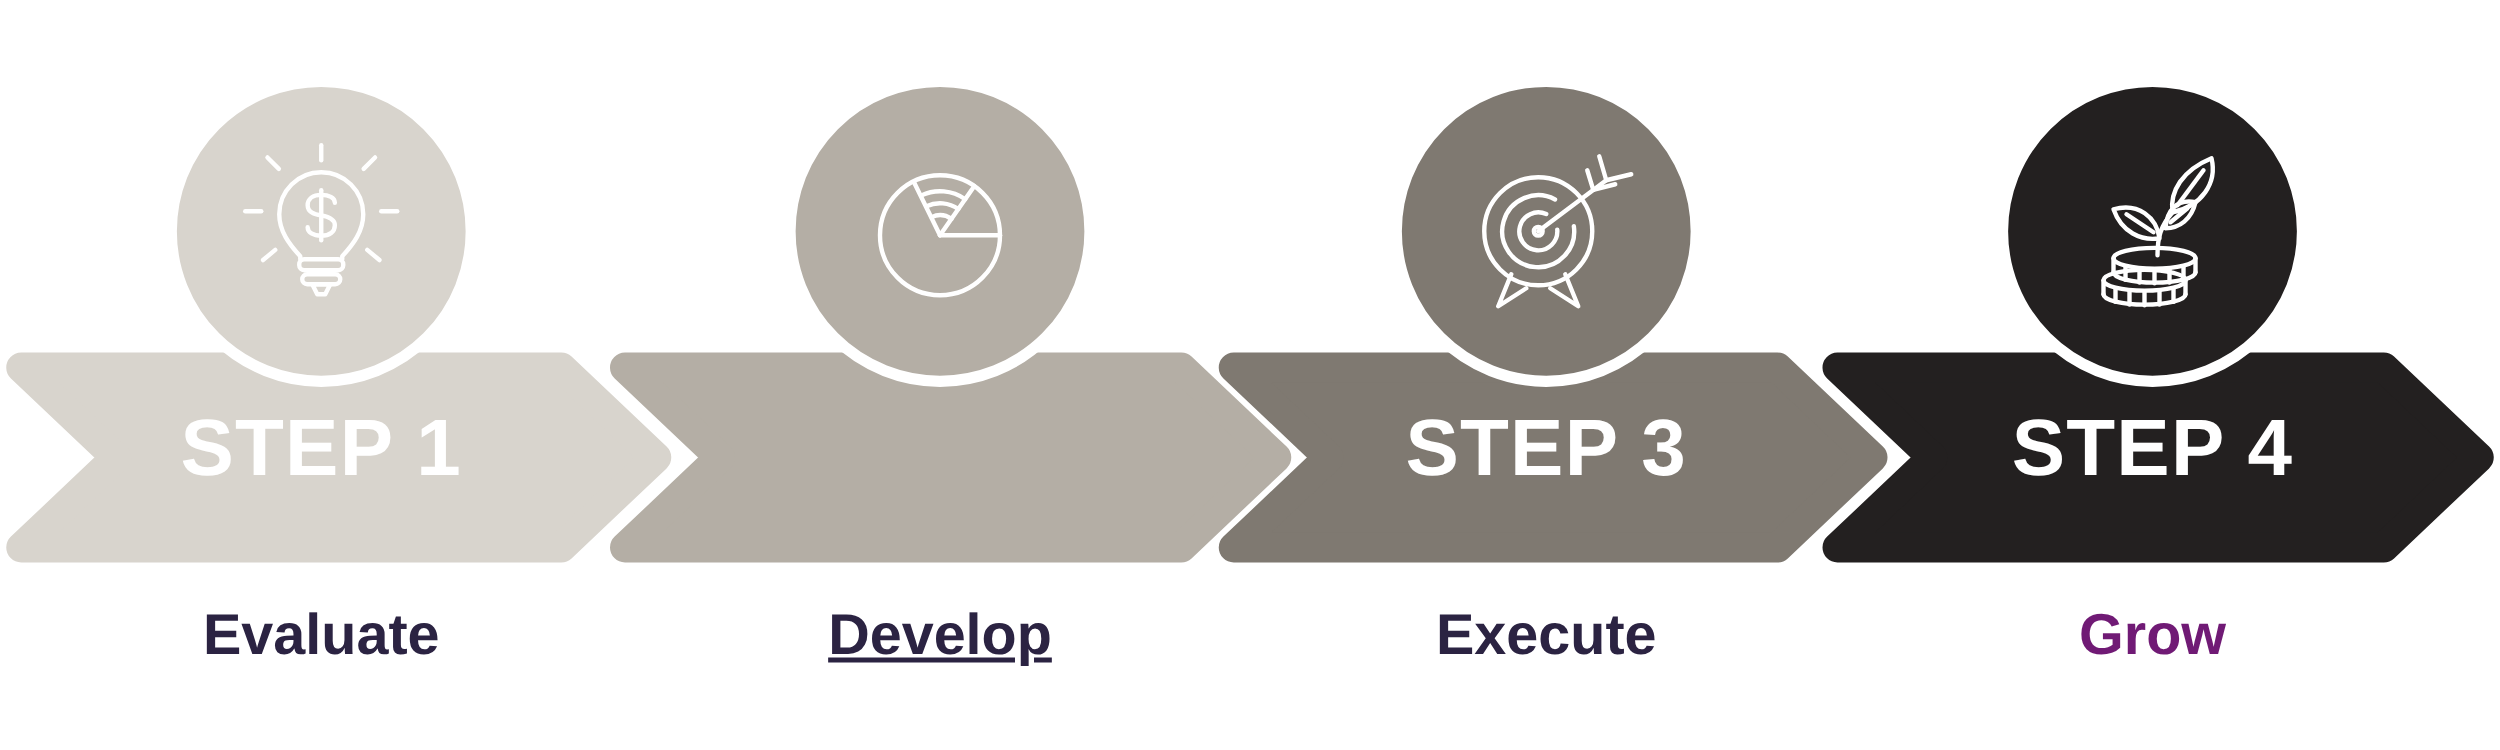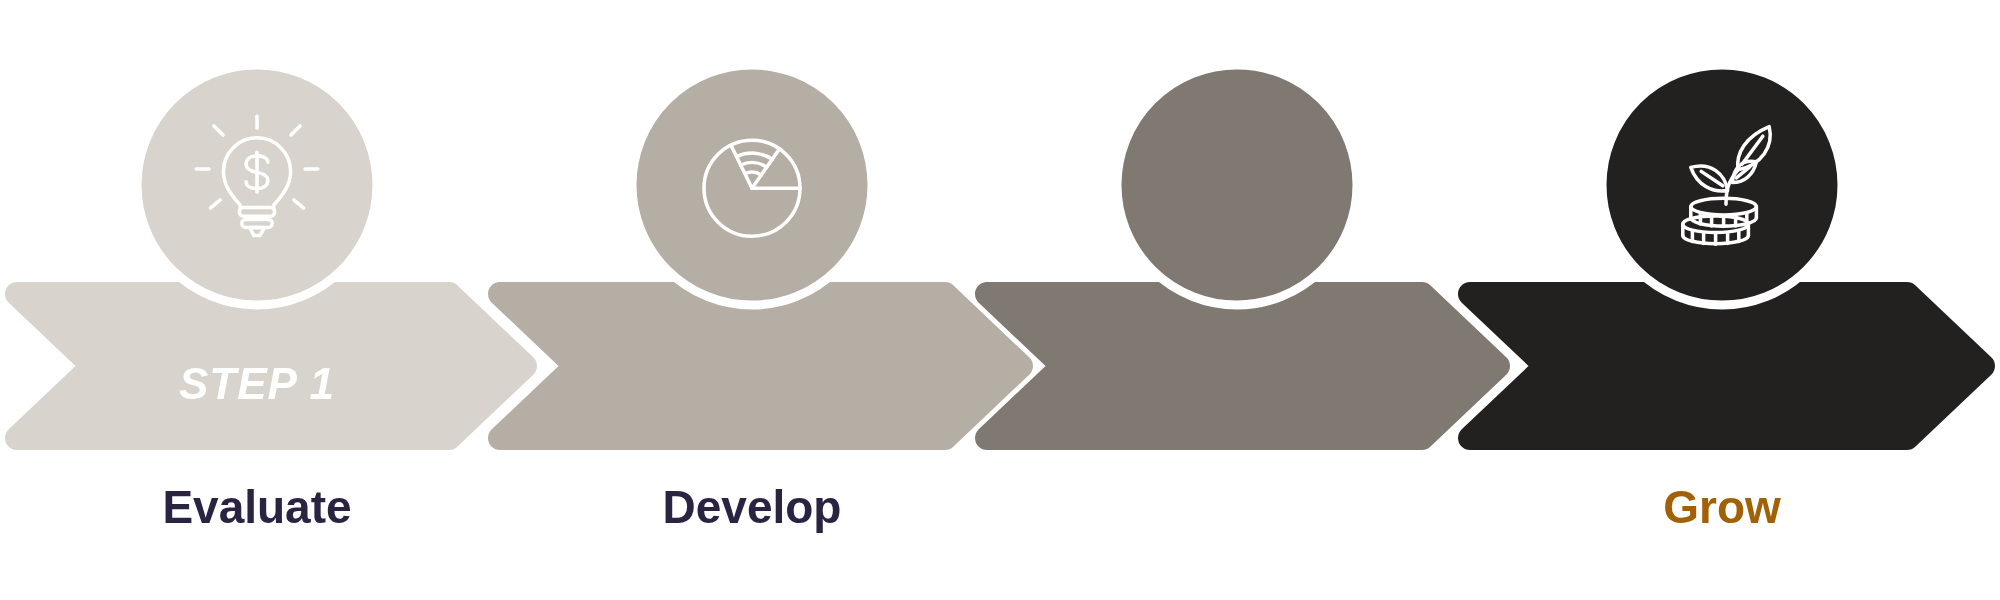--- a/index.html
+++ b/index.html
@@ -34,30 +34,29 @@
   }
   .icon-svg g {
     fill: none;
     stroke-width: 2.2;
     stroke-linecap: round;
     stroke-linejoin: round;
   }
   .step-num {
     position: absolute;
     left: 0; right: 0;
-    top: 300px;
+    top: 274px;
     height: 168px;
     display: flex;
     align-items: center;
     justify-content: center;
-    font-size: 44px;
+    font-size: 64px;
     font-weight: bold;
     letter-spacing: 1px;
     color: #ffffff;
-    font-style: italic;
   }
   .step-name {
     position: absolute;
     left: 0; right: 0;
     top: 480px;
     text-align: center;
     font-size: 46px;
     font-weight: bold;
     color: #2b2342;
   }
@@ -106,23 +105,42 @@
       <g stroke="#ffffff">
         <circle cx="50" cy="52" r="30"></circle>
         <path d="M50 52 L37 25.5"></path>
         <path d="M50 52 L67.2 27.4"></path>
         <path d="M50 52 L80 52"></path>
         <path d="M45.77 42.94 A10 10 0 0 1 55.74 43.81"></path>
         <path d="M43.24 37.5 A16 16 0 0 1 59.18 38.89"></path>
         <path d="M40.7 32.06 A22 22 0 0 1 62.62 33.98"></path>
       </g>
     </svg>
-    <div class="step-name" style="color: rgb(43, 35, 66);">Develop</div>
+    <div class="step-name" style="color: rgb(43, 35, 66); text-decoration: underline;">Develop</div>
   </div>
 
+  <div class="step step-3">
+    <svg class="icon-svg" viewBox="0 0 100 100">
+      <g stroke="#ffffff">
+        <circle cx="46" cy="50" r="27"></circle>
+        <path d="M63.8 47.5 A18 18 0 1 1 54.4 34.1"></path>
+        <path d="M55.5 49.2 A9.5 9.5 0 1 1 50 41.4"></path>
+        <circle cx="46" cy="50" r="2.2"></circle>
+        <path d="M46 50 L80 24.5"></path>
+        <path d="M80 24.5 L76.5 12.5"></path>
+        <path d="M80 24.5 L92.5 21.5"></path>
+        <path d="M73.5 29.3 L70.5 19.5"></path>
+        <path d="M73.5 29.3 L84.5 26.5"></path>
+        <path d="M32.5 71.5 L26 87.5 L40 78.5"></path>
+        <path d="M59.5 71.5 L66 87.5 L52 78.5"></path>
+      </g>
+    </svg>
+    <div class="step-num" style="color: rgb(255, 255, 255);">STEP 3</div>
+    <div class="step-name" style="color: rgb(43, 35, 66);">Execute</div>
+  </div>
 
   <div class="step step-4">
     <svg class="icon-svg" viewBox="0 0 100 100">
       <g stroke="#ffffff">
         <path d="M52.5 62 C52.5 53 54 47.5 60 40.5"></path>
         <path d="M60 40.5 C58.5 30 65 19.5 79.5 13.5 C82.5 26 74.5 37.5 60 40.5 Z"></path>
         <path d="M62.5 37 L75.5 19.5"></path>
         <path d="M53.5 53.5 C44.5 55 34.5 50.5 30.5 39 C43 35.5 52 43 53.5 53.5 Z"></path>
         <path d="M50.5 50.5 L37 41.5"></path>
         <path d="M56.5 48.5 C63.5 48.5 69.5 44 71.5 35.5 C62 33.5 57 40 56.5 48.5 Z"></path>
@@ -140,16 +158,17 @@
         <path d="M25.5 74.5 L25.5 81.5"></path>
         <path d="M66.5 74.5 L66.5 81.5"></path>
         <path d="M25.5 81.5 A20.5 5.2 0 0 0 66.5 81.5"></path>
         <path d="M31.5 78.5 L31.5 85.3"></path>
         <path d="M38.5 79.8 L38.5 86.6"></path>
         <path d="M46 80.2 L46 87"></path>
         <path d="M53.5 79.8 L53.5 86.6"></path>
         <path d="M60.5 78.5 L60.5 85.3"></path>
       </g>
     </svg>
-    <div class="step-name" style="color: #a16207;">Grow</div>
+    <div class="step-num" style="color: rgb(255, 255, 255);">STEP 4</div>
+    <div class="step-name" style="color: #701a75;">Grow</div>
   </div>
 
 </div>
 
 </body></html>

